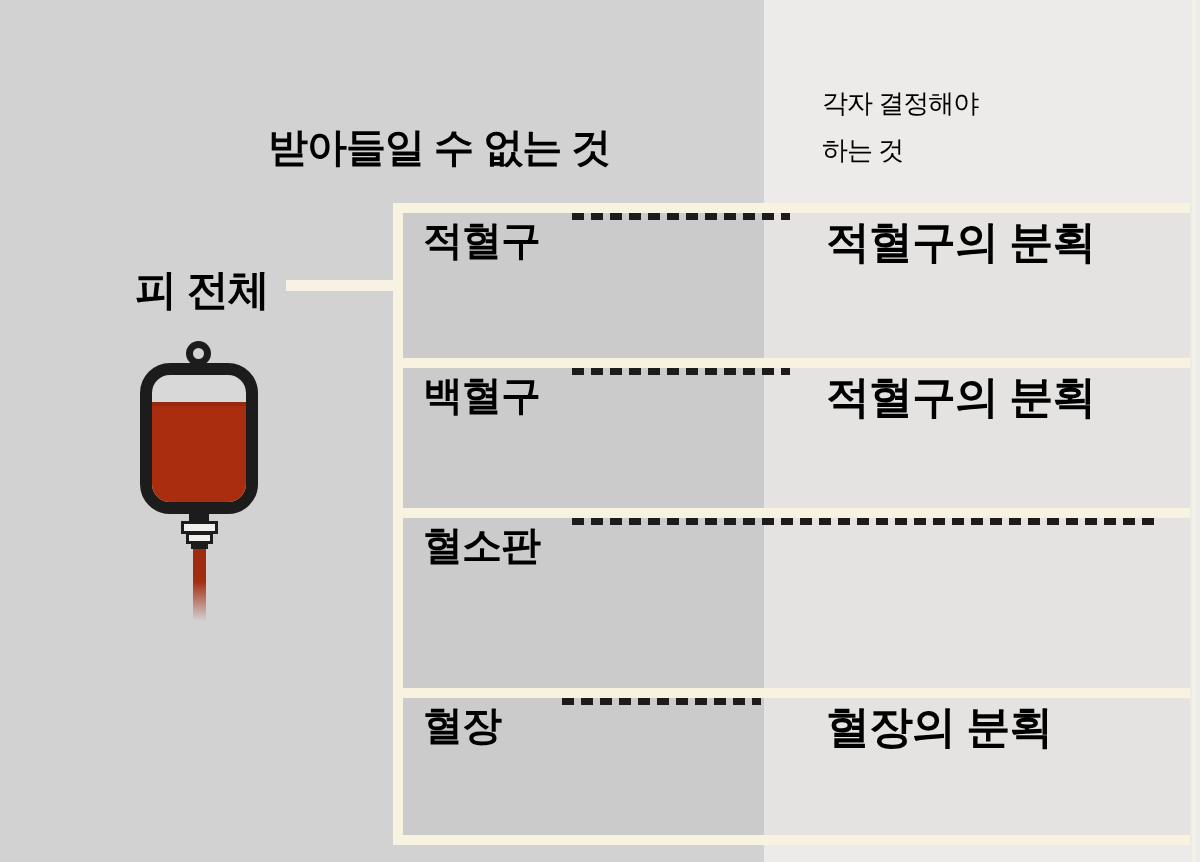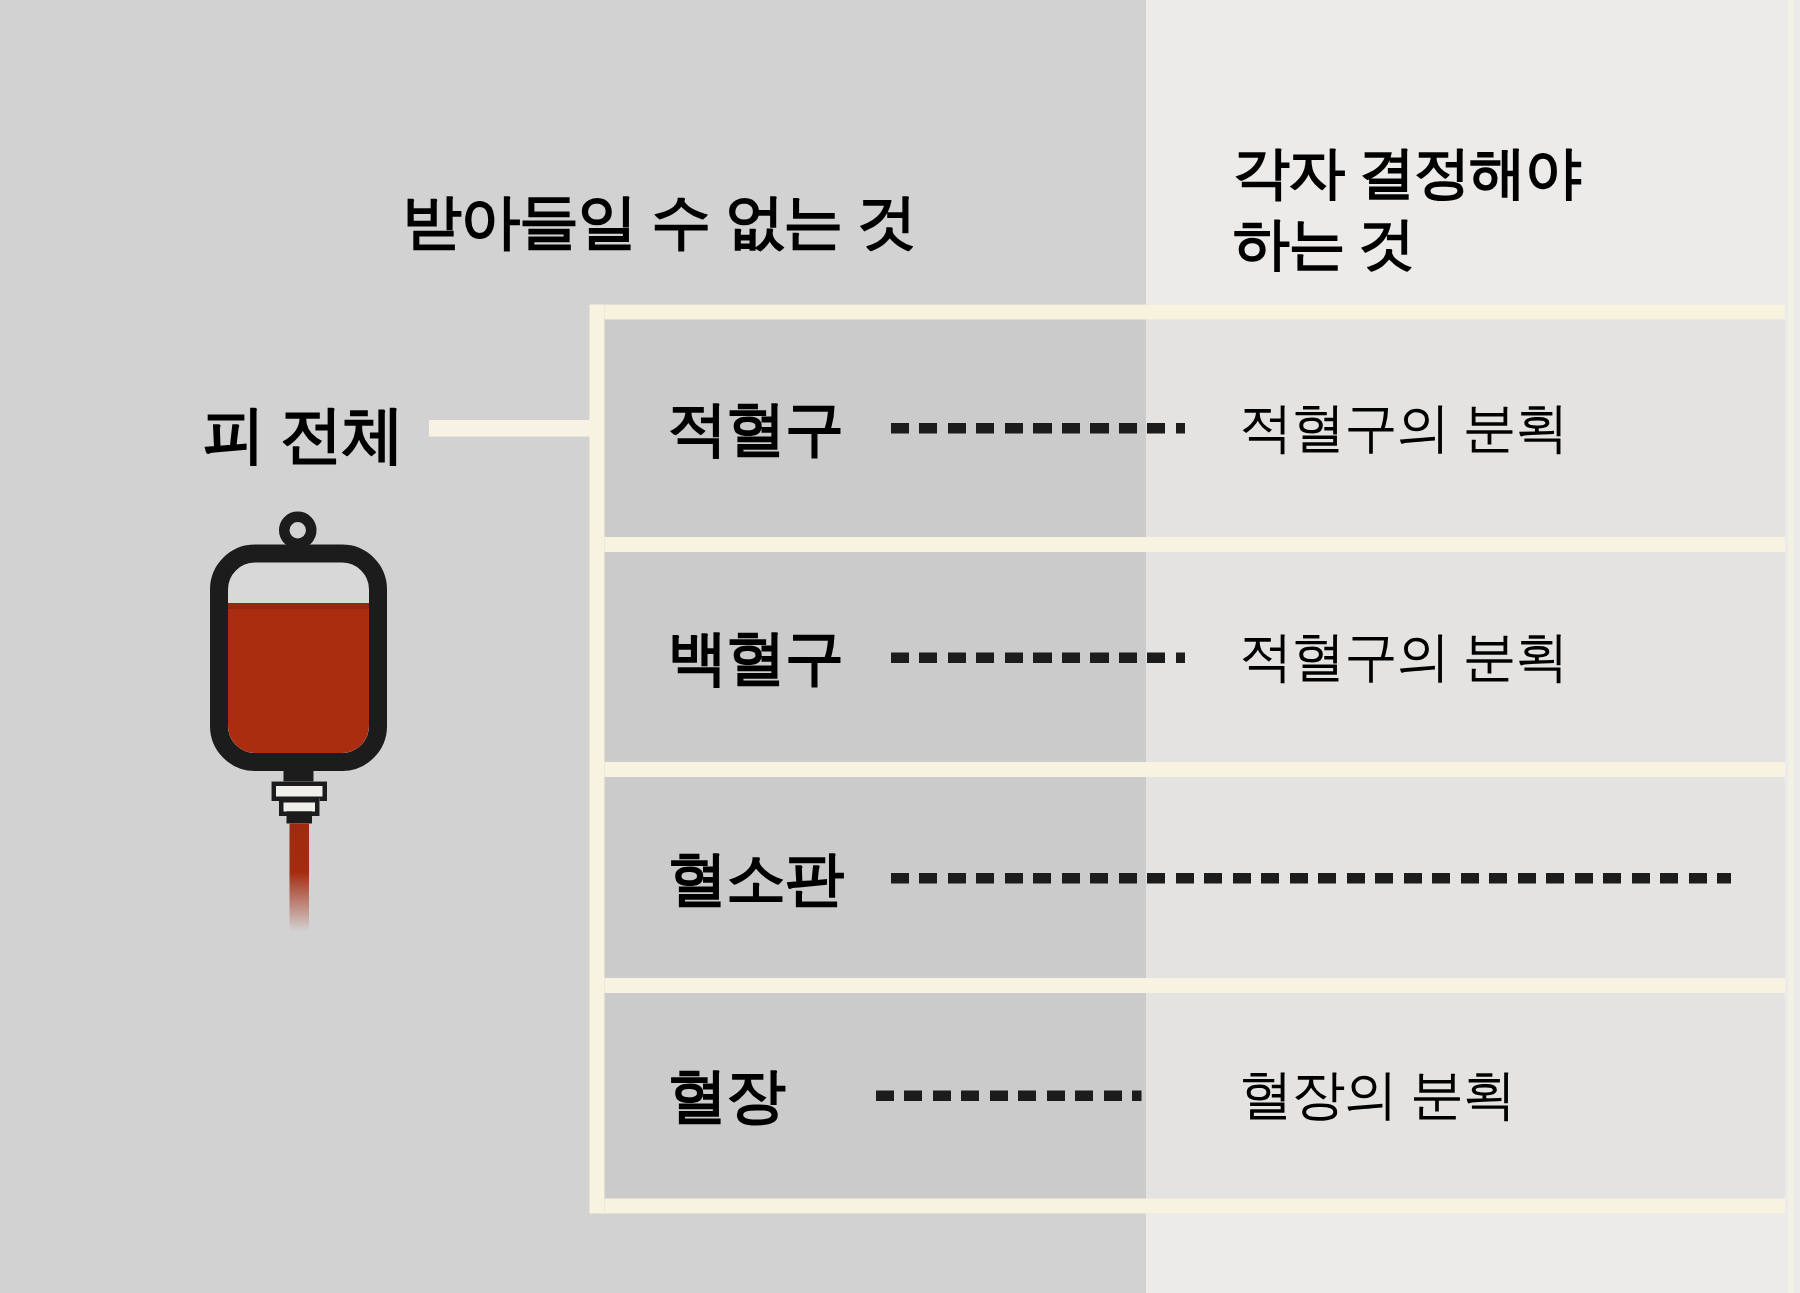--- a/index.html
+++ b/index.html
@@ -15,22 +15,22 @@
   .bg-left{position:absolute;left:0;top:0;width:764px;height:862px;background:#D2D2D2;}
   .bg-right{position:absolute;left:764px;top:0;width:436px;height:862px;background:#ECEBE9;}
   .edge-line{position:absolute;left:1192px;top:0;width:4px;height:862px;background:rgba(250,245,228,0.55);}
 
   
   .header-left{
     position:absolute;left:268px;top:120px;
     font-size:40px;font-weight:700;letter-spacing:-1px;white-space:nowrap;
   }
   .header-right{
-    position:absolute;left:822px;top:93px;
-    font-size:38px;font-weight:700;line-height:47px;letter-spacing:-1px;
+    position:absolute;left:822px;top:80px;
+    font-size:26px;font-weight:400;line-height:47px;letter-spacing:-1px;
   }
 
   
   .whole-blood{
     position:absolute;left:135px;top:262px;
     font-size:42px;font-weight:700;letter-spacing:-1px;white-space:nowrap;
   }
   .connector{
     position:absolute;left:286px;top:280px;width:110px;height:11px;
     background:#F7F2E4;
@@ -66,41 +66,41 @@
     background:linear-gradient(to bottom,#9E2B10 0%,#A42C10 45%,rgba(164,44,16,0) 100%);
   }
 
   
   .ftable{
     position:absolute;left:393px;top:203px;width:797px;
     border-left:10px solid #F8F2E1;
     box-sizing:border-box;
   }
   .frow{
-    display:flex;align-items:center;
+    display:flex;
     border-top:10px solid #F8F2E1;
     background:rgba(0,0,0,0.030);
-    padding-left:42px;
+    padding-left:20px;
     box-sizing:border-box;
   }
   .frow:last-child{border-bottom:10px solid #F8F2E1;gap:29px;}
   .frow-1{height:155px;}   
   .frow-2{height:150px;}
-  .frow-3{height:144px;}
+  .frow-3{height:180px;}
   .frow-4{height:157px;}   
   .component{
     font-size:40px;font-weight:700;letter-spacing:-1px;white-space:nowrap;
   }
   .dash{
     flex:1 1 auto;height:7px;margin-left:32px;margin-right:36px;
     background:repeating-linear-gradient(to right,#1C1C1C 0px,#1C1C1C 12px,transparent 12px,transparent 19px);
   }
   .fraction{
     flex:0 0 364px;
-    font-size:36px;font-weight:400;letter-spacing:-1px;white-space:nowrap;
+    font-size:44px;font-weight:700;letter-spacing:-1px;white-space:nowrap;
   }
 </style>
 </head>
 <body>
 
 <div class="stage">
 
   <div class="bg-left"></div>
   <div class="bg-right"></div>
   <div class="edge-line"></div>

